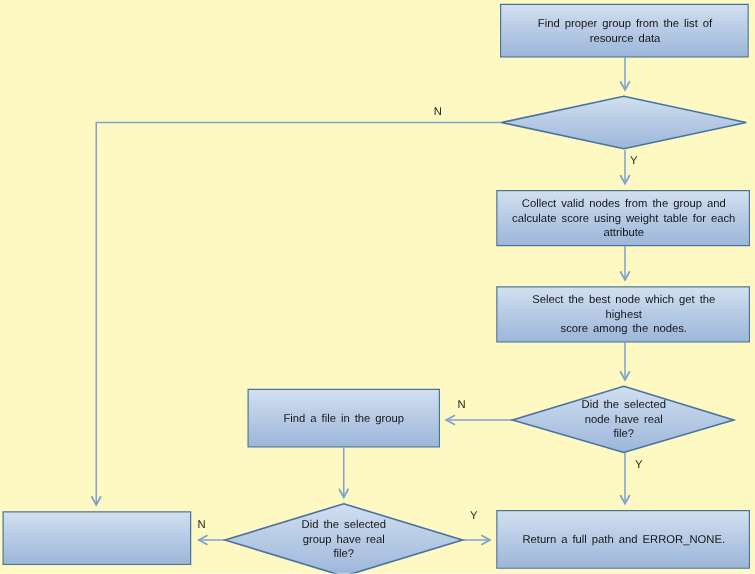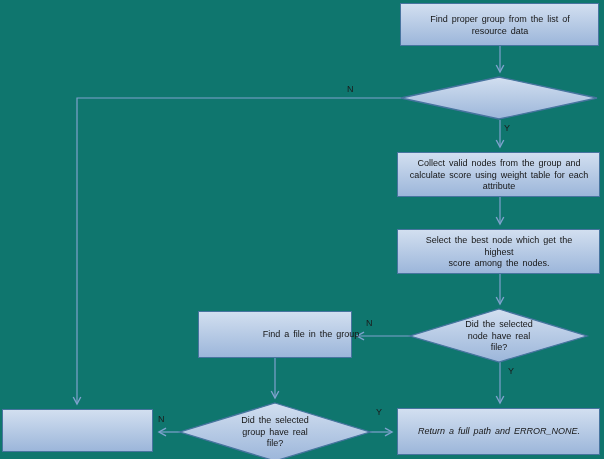--- a/index.html
+++ b/index.html
@@ -1,17 +1,17 @@
 <!DOCTYPE html>
 <html style="--node-border: #47749f; --node-fill-top: #d2dff0; --node-fill-bottom: #9cb6da; --connector: #7ea2ce; --text: #151515; --label: #1b1b1b;"><head>
 <meta charset="utf-8">
 <style>
   html,body{margin:0;padding:0;background:#ffffff;}
   #canvas{
-    position:relative;width:604px;height:459px;overflow:hidden;background:#0f766e;
+    position:relative;width:604px;height:459px;overflow:hidden;background:#fef9c3;
     font-family:"Liberation Sans", sans-serif;color:var(--text,#151515);
   }
   .rect-node{
     position:absolute;box-sizing:border-box;
     border:1.5px solid var(--node-border,#47749f);
     background:linear-gradient(180deg,var(--node-fill-top,#d2dff0) 0%,var(--node-fill-bottom,#9cb6da) 100%);
   }
   .node-label{
     position:absolute;transform:translate(-50%,-50%);
     text-align:center;white-space:pre-line;
@@ -68,25 +68,25 @@
   <div class="node-label" style="left:500px;top:25px;width:195px;">Find proper group from the list of
 resource data</div>
   <div class="node-label" style="left:499px;top:175px;width:179px;">Collect valid nodes from the group and
 calculate score using weight table for each
 attribute</div>
   <div class="node-label" style="left:499px;top:252px;width:166px;">Select the best node which get the highest
 score among the nodes.</div>
   <div class="node-label" style="left:499px;top:336px;width:110px;">Did the selected
 node have real
 file?</div>
-  <div class="node-label" style="left:275px;top:335px;width:150px;margin-left:36px;">Find a file in the group</div>
+  <div class="node-label" style="left:275px;top:335px;width:150px;">Find a file in the group</div>
   <div class="node-label" style="left:275px;top:432px;width:110px;">Did the selected
 group have real
 file?</div>
-  <div class="node-label" style="left:499px;top:432px;width:199px;font-style:italic;">Return a full path and ERROR_NONE.</div>
+  <div class="node-label" style="left:499px;top:432px;width:199px;">Return a full path and ERROR_NONE.</div>
 
   <div class="edge-label" style="left:347px;top:84px;">N</div>
   <div class="edge-label" style="left:504px;top:123px;">Y</div>
   <div class="edge-label" style="left:366px;top:318px;">N</div>
   <div class="edge-label" style="left:508px;top:366px;">Y</div>
   <div class="edge-label" style="left:158px;top:414px;">N</div>
   <div class="edge-label" style="left:376px;top:407px;">Y</div>
 
 </div>
 

